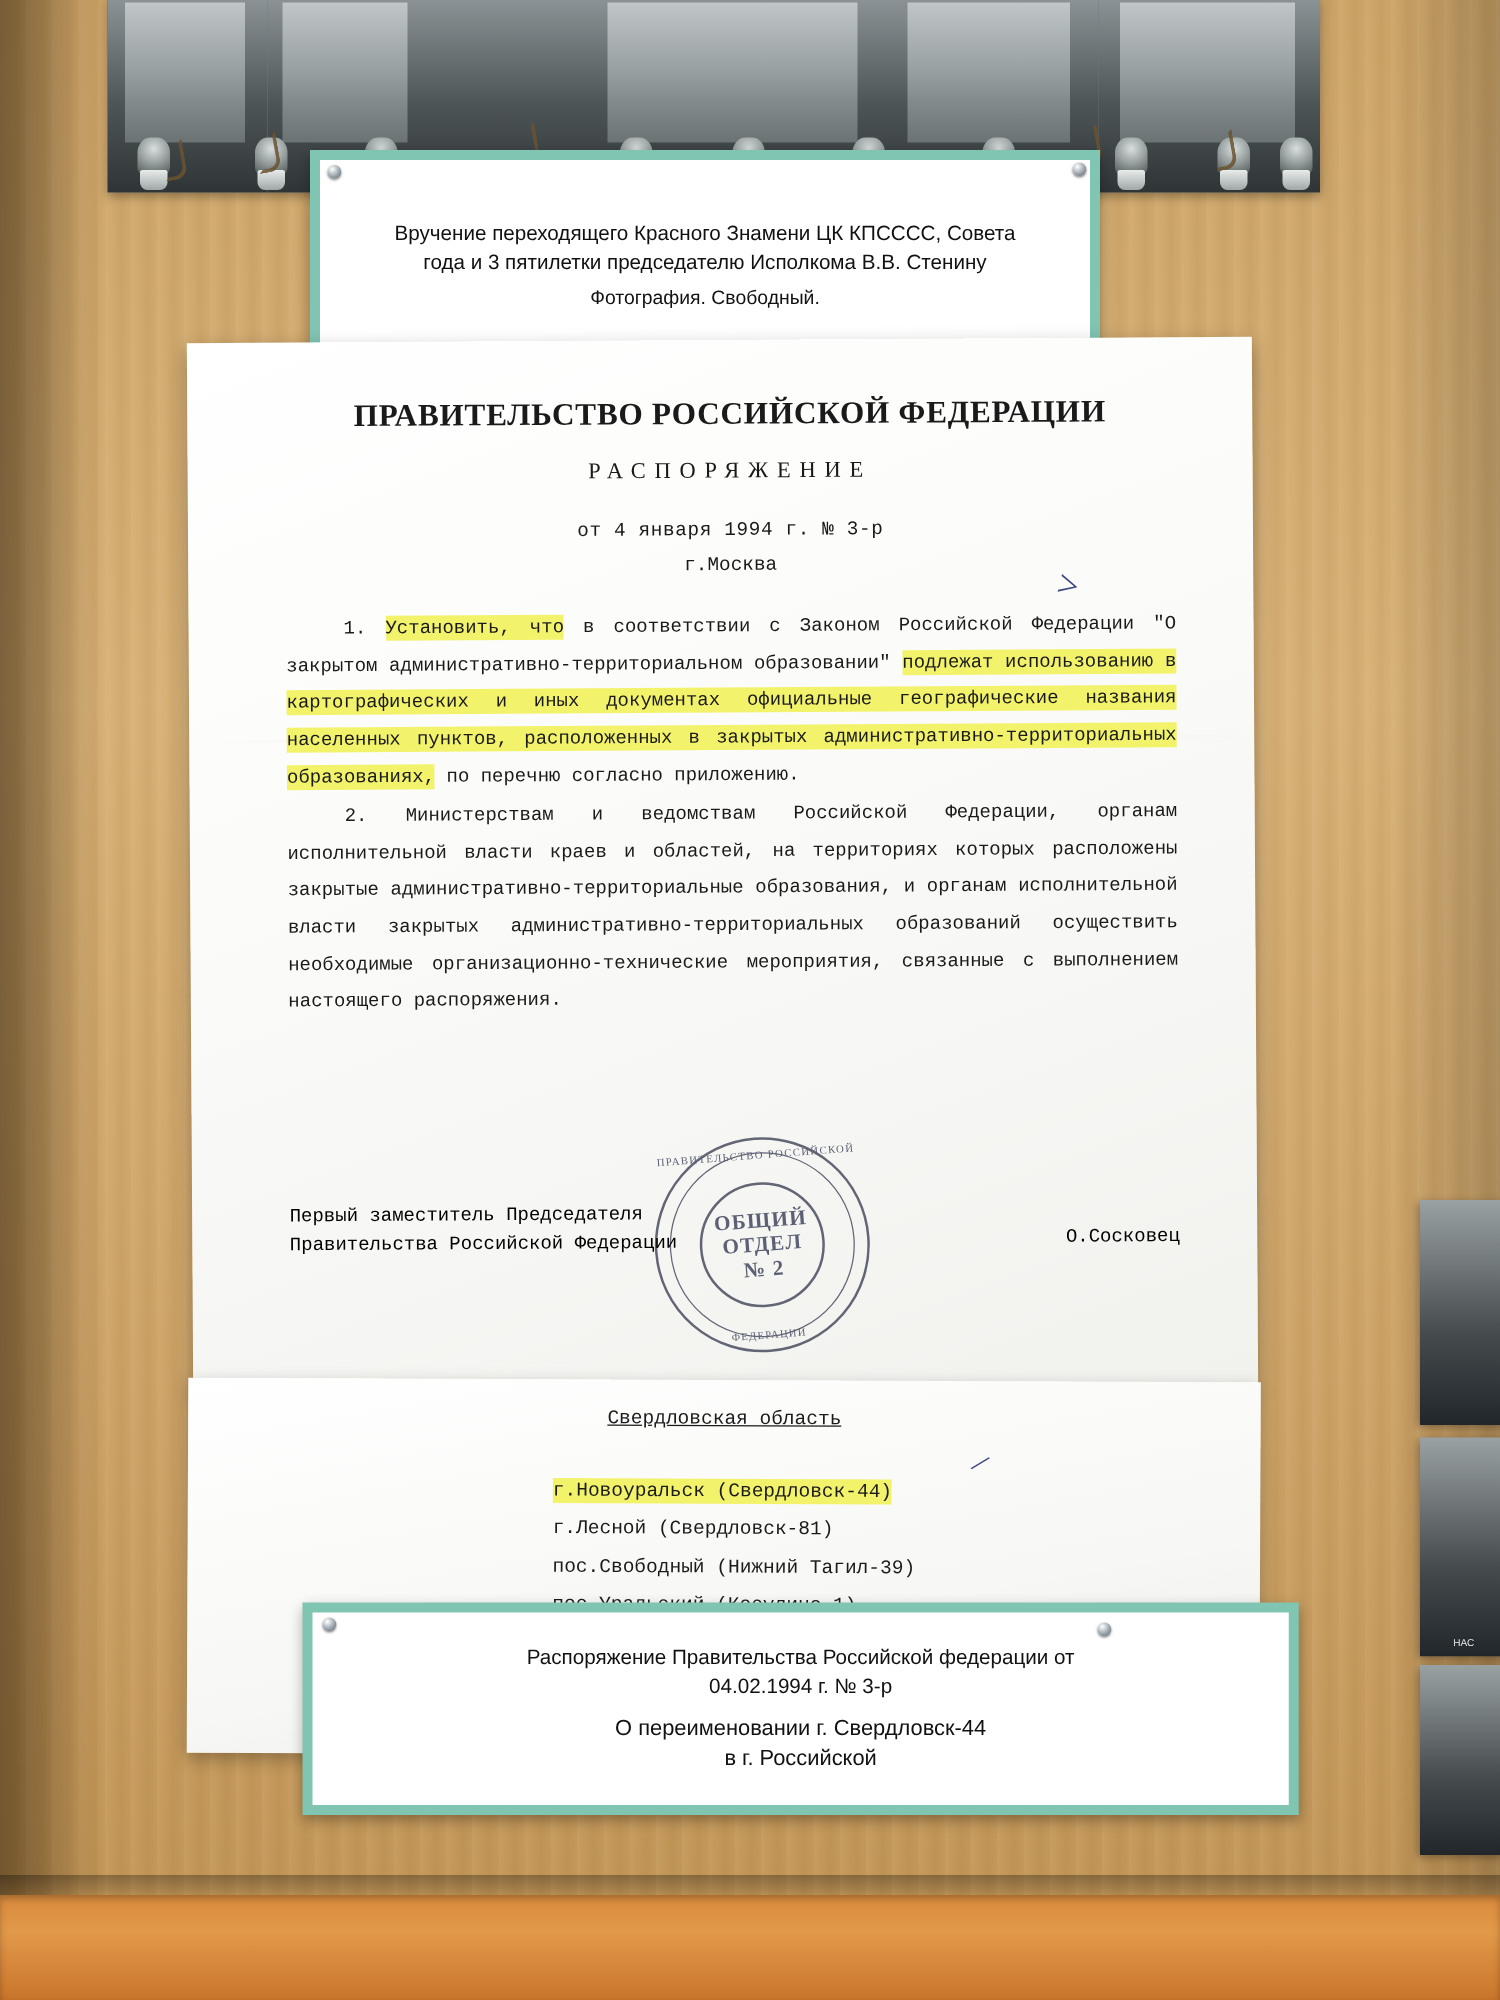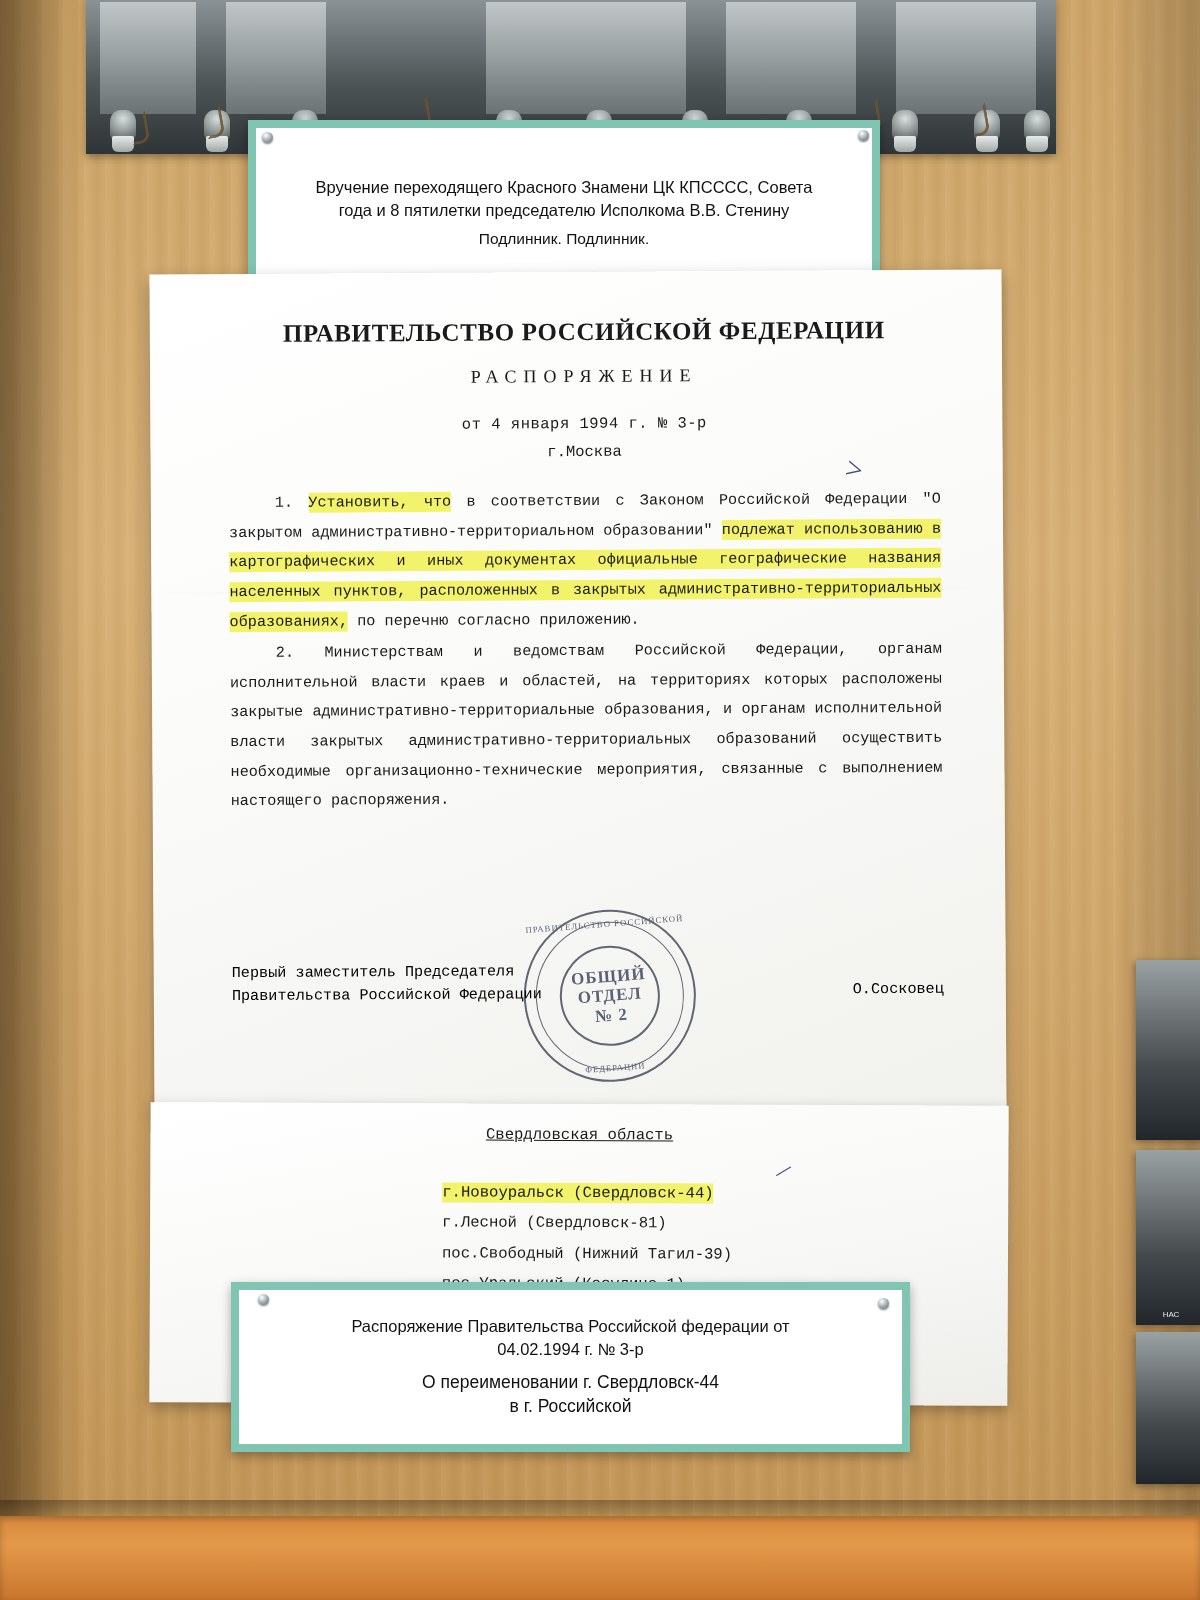--- a/index.html
+++ b/index.html
@@ -342,22 +342,22 @@
 
   <div class="hook" style="left:130px; top:112px;"></div>
   <div class="hook" style="left:205px; top:106px;"></div>
   <div class="hook" style="left:412px; top:98px;"></div>
   <div class="hook" style="left:862px; top:100px;"></div>
   <div class="hook" style="left:970px; top:104px;"></div>
 
   <div class="green-card" style="left:248px; top:120px; width:632px; height:186px;">
     <div class="inner">
       <div class="line">Вручение переходящего Красного Знамени ЦК КПСССС, Совета</div>
-      <div class="line">года и 8 пятилетки председателю Исполкома В.В. Стенину</div>
-      <div class="line small" style="margin-top:6px;">Подлинник. Подлинник.</div>
+      <div class="line">года и 3 пятилетки председателю Исполкома В.В. Стенину</div>
+      <div class="line small" style="margin-top:6px;">Фотография. Свободный.</div>
     </div>
   </div>
   <div class="pin" style="left:262px; top:132px;"></div>
   <div class="pin" style="left:858px; top:130px;"></div>
 
   <div class="doc-sheet">
     <div class="fold"></div>
 
     <div class="doc-body">
       <div class="doc-title">ПРАВИТЕЛЬСТВО РОССИЙСКОЙ ФЕДЕРАЦИИ</div>
@@ -403,21 +403,21 @@
         <li><mark class="hl">г.Новоуральск (Свердловск-44)</mark></li>
         <li><span>г.Лесной (Свердловск-81)</span></li>
         <li><span>пос.Свободный (Нижний Тагил-39)</span></li>
         <li><span>пос.Уральский (Косулино-1)</span></li>
       </ul>
     </div>
   </div>
 
   <div class="pen-mark" style="left:780px; top:1158px; font-size:24px; transform:rotate(40deg);">/</div>
 
-  <div class="green-card" style="left:231px; top:1282px; width:679px; height:170px;">
+  <div class="green-card" style="left:242px; top:1282px; width:797px; height:170px;">
     <div class="inner">
       <div class="line">Распоряжение Правительства Российской федерации от</div>
       <div class="line">04.02.1994 г. № 3-р</div>
       <div class="line b" style="margin-top:8px;">О переименовании г. Свердловск-44</div>
       <div class="line b">в г. Российской</div>
     </div>
   </div>
   <div class="pin" style="left:258px; top:1294px;"></div>
   <div class="pin" style="left:878px; top:1298px;"></div>
 

